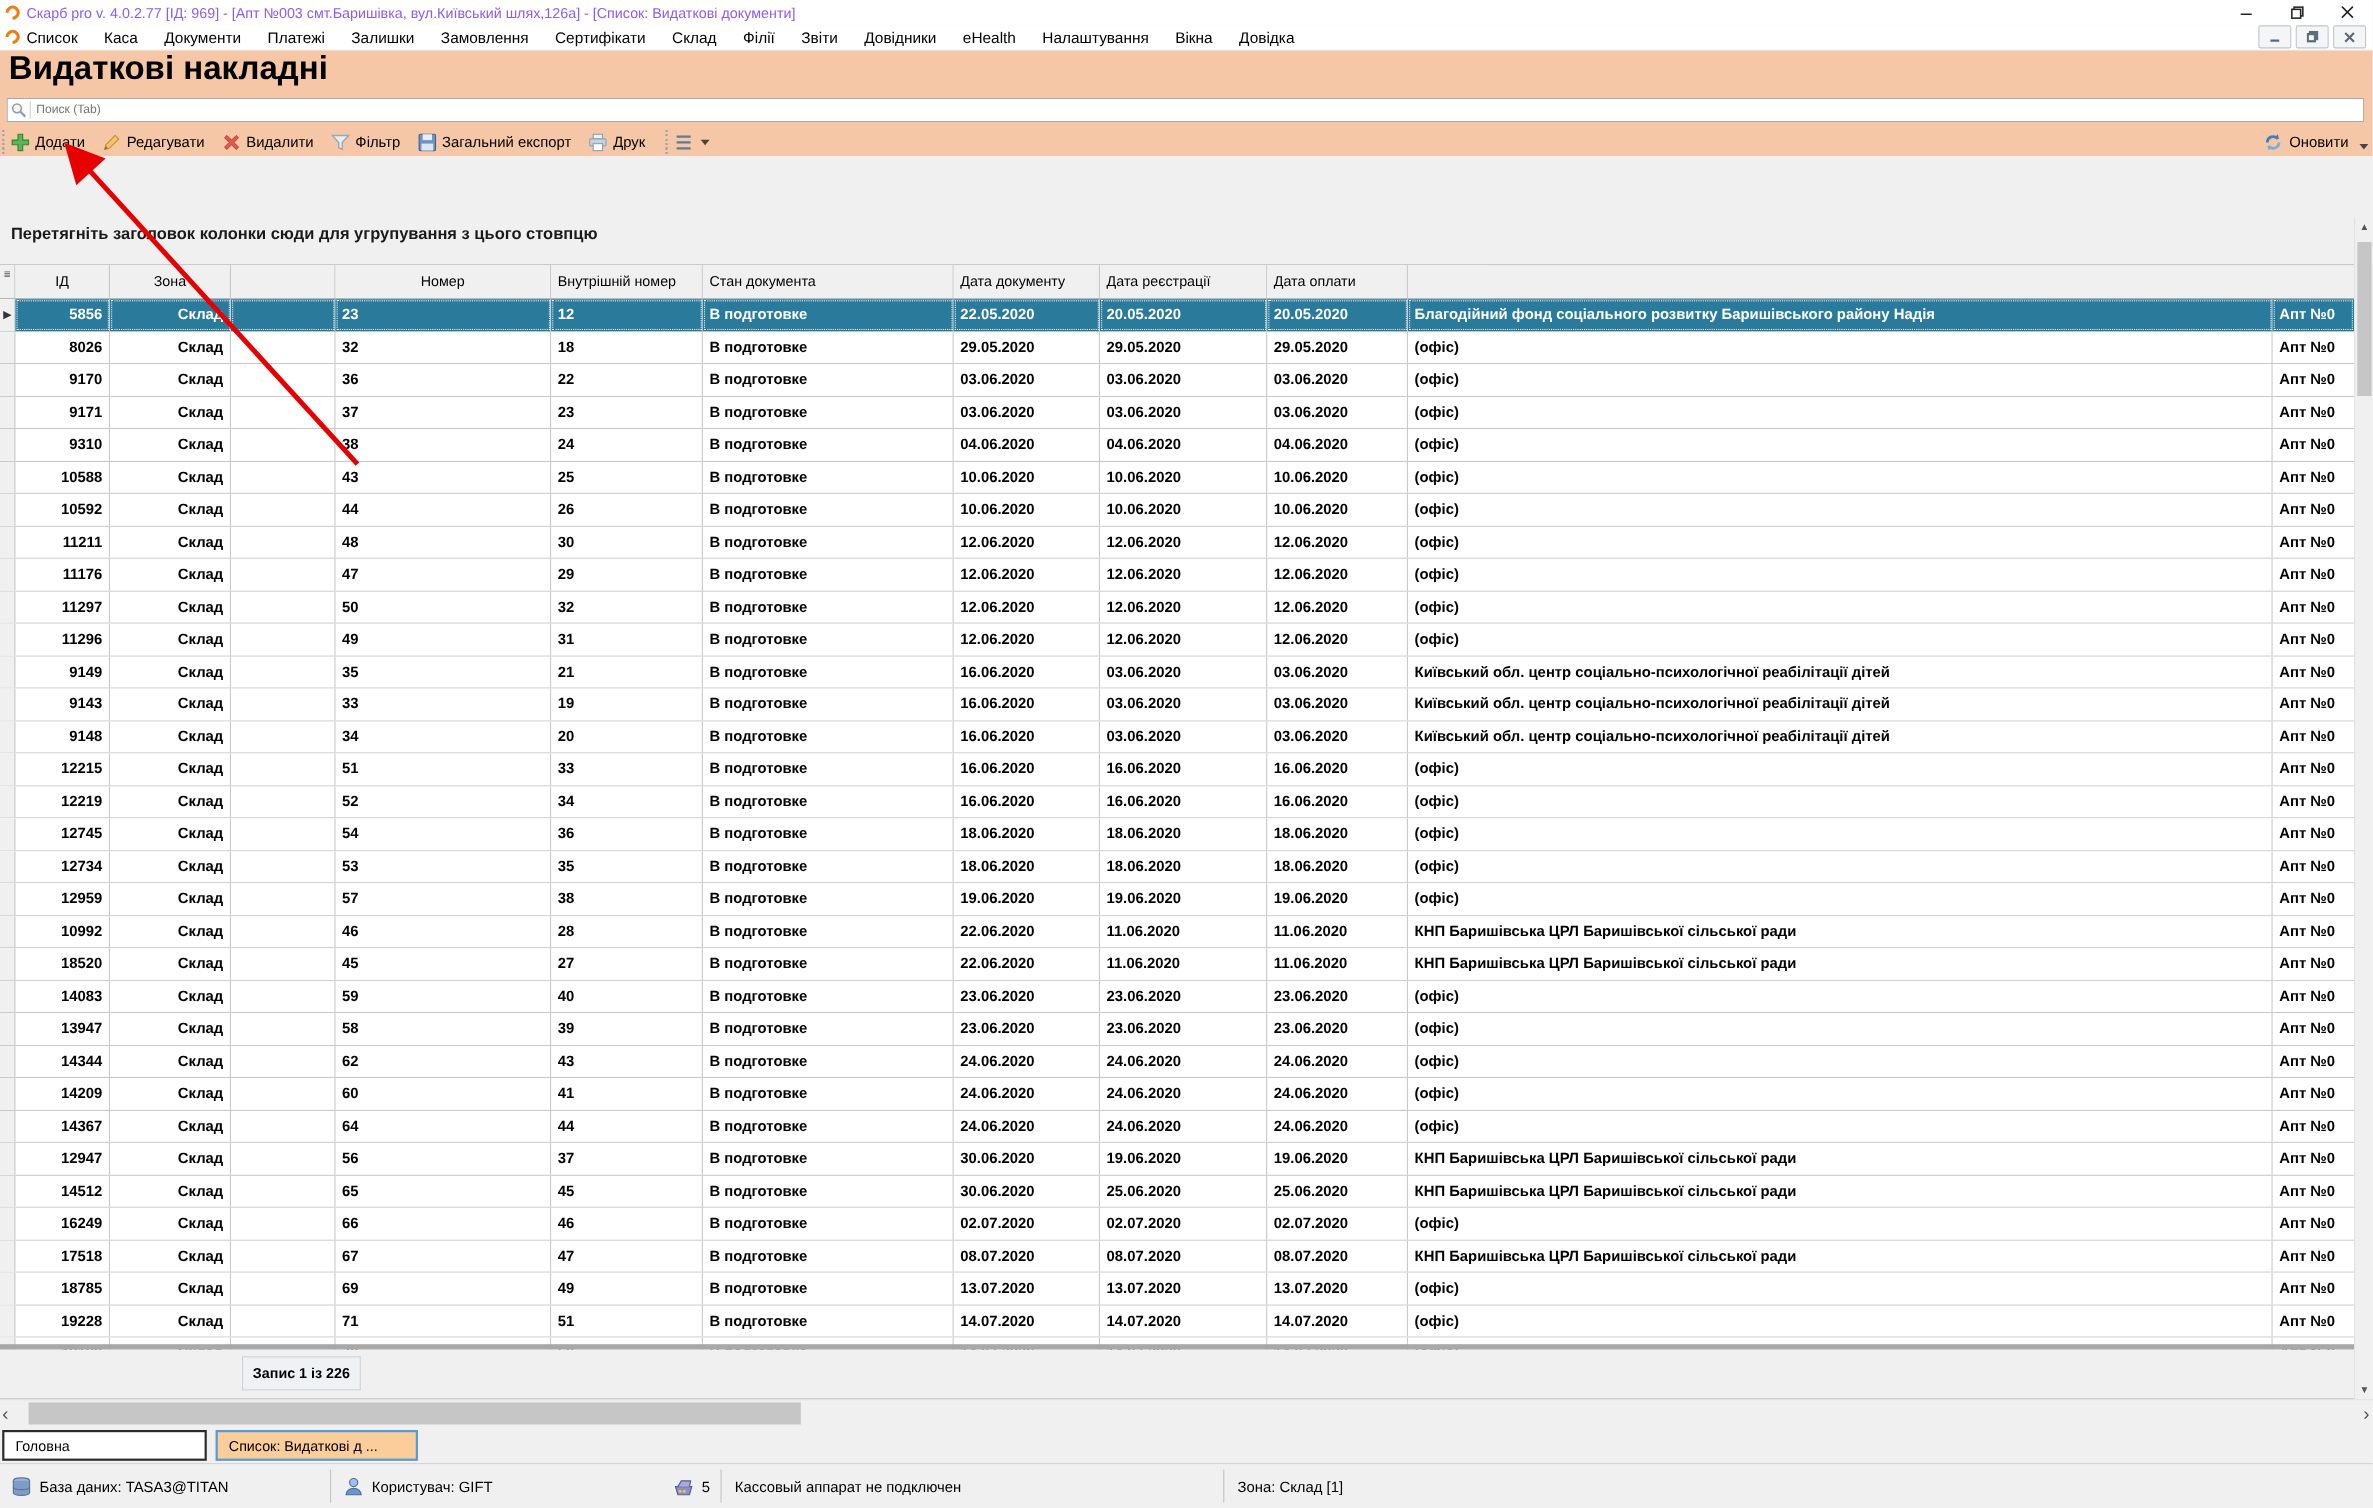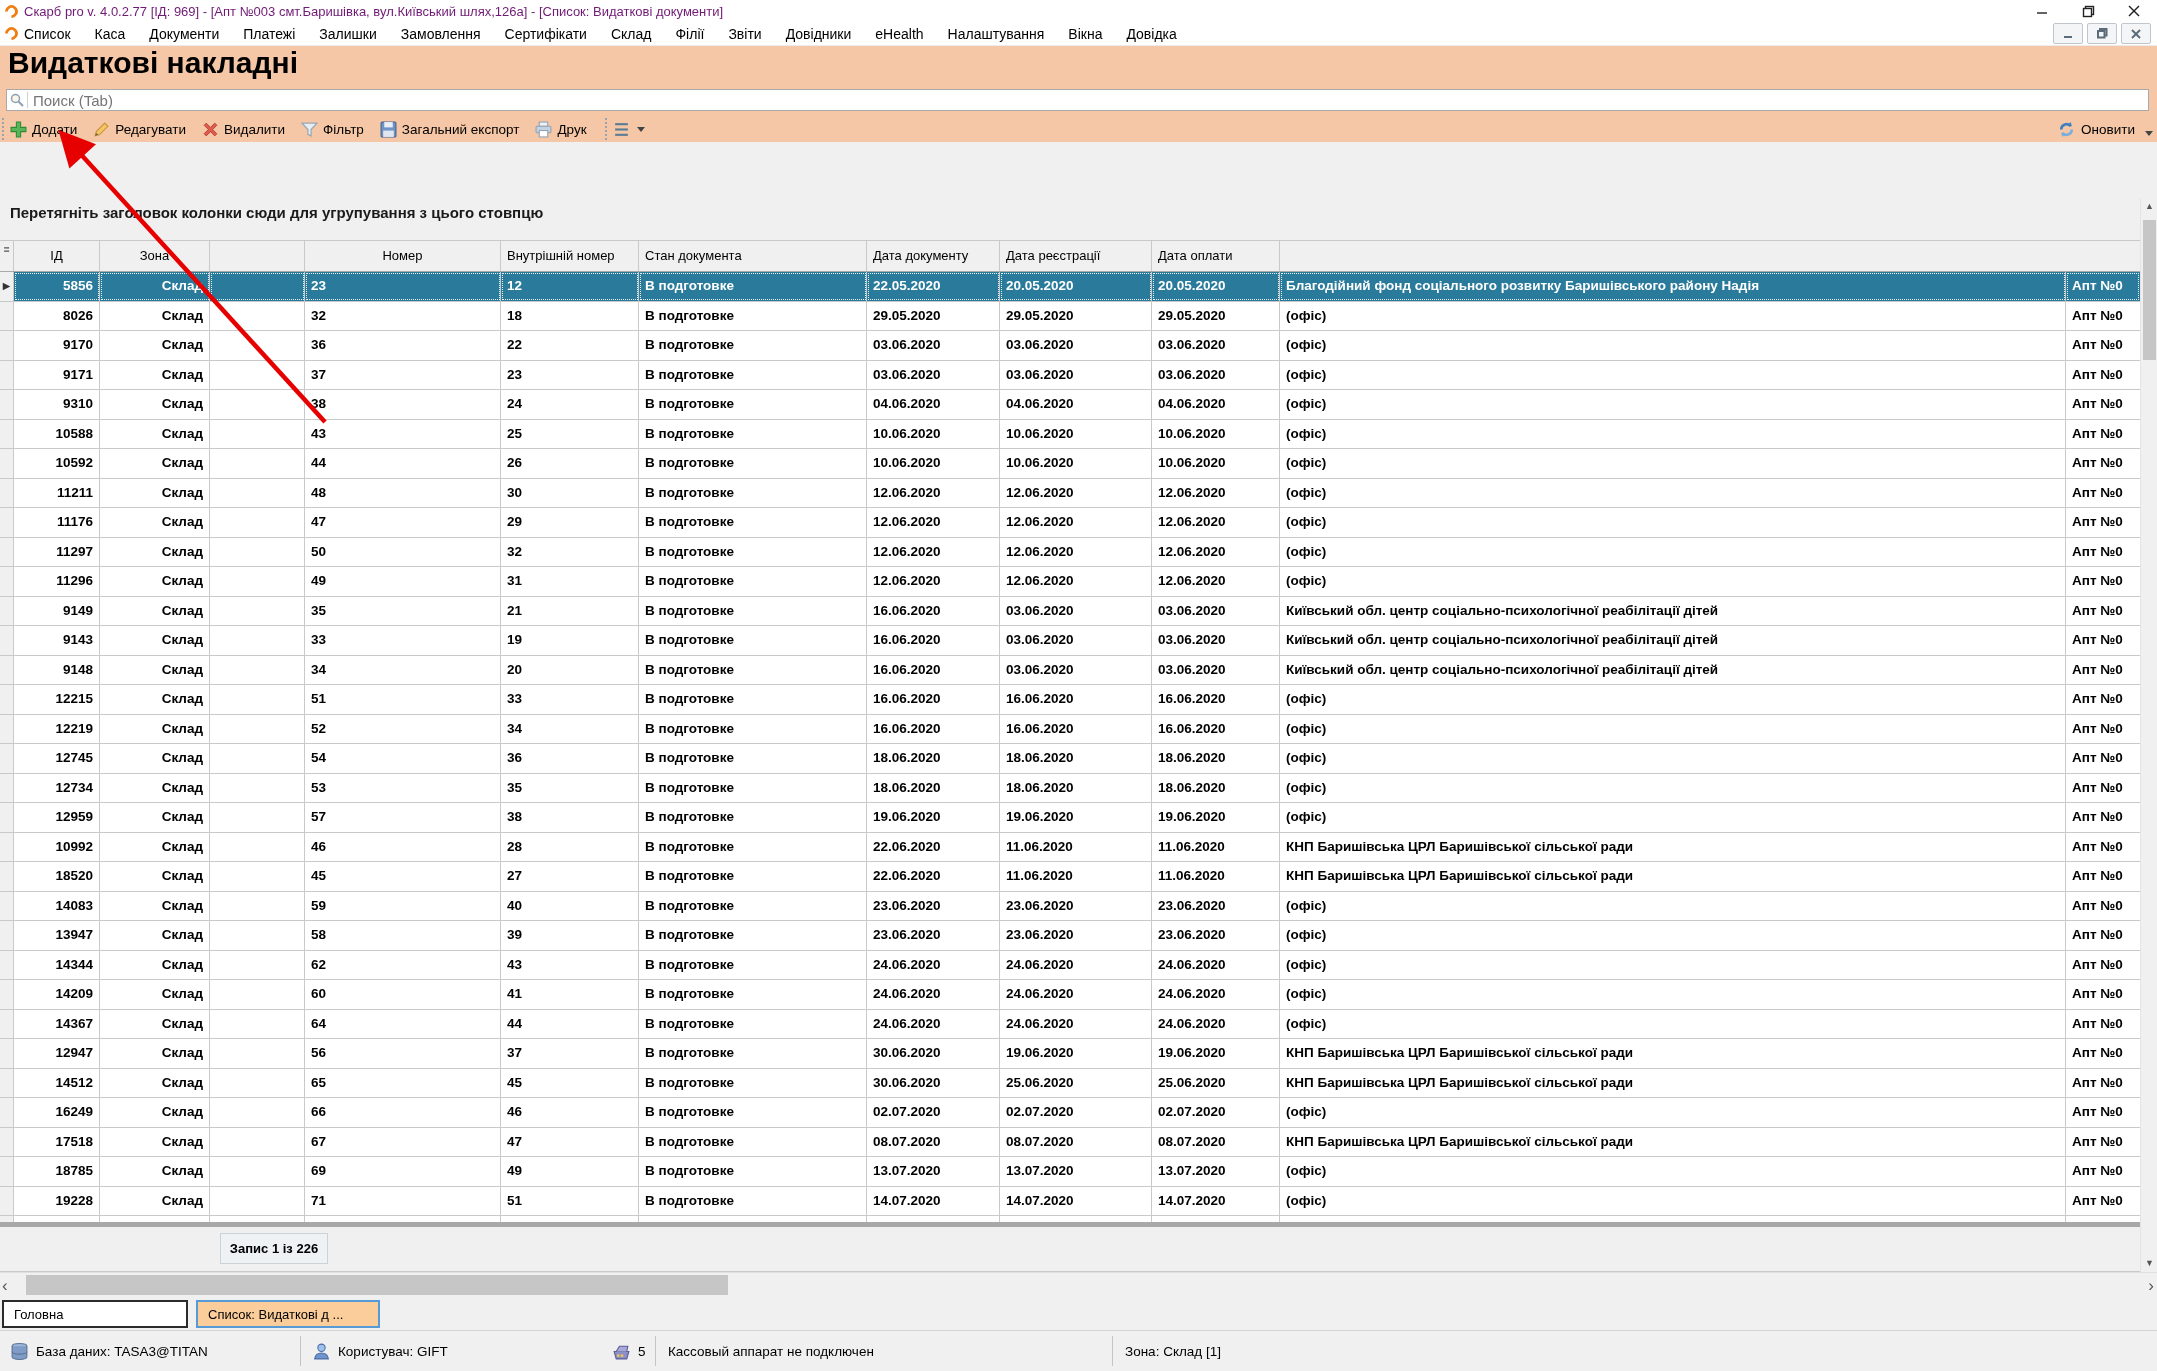--- a/index.html
+++ b/index.html
@@ -3,38 +3,38 @@
 <meta charset="utf-8">
 <style>
   html,body{margin:0;padding:0;}
   body{width:2157px;height:1371px;position:relative;overflow:hidden;
        font-family:"Liberation Sans",sans-serif;background:#f0f0f0;color:#000;}
   .abs{position:absolute;}
   
   .titlebar{left:0;top:0;width:2157px;height:22px;background:#fff;display:flex;align-items:center;}
   .logo{width:13px;height:13px;border:3.5px solid #f07f13;border-left-color:transparent;
         border-radius:50%;box-sizing:border-box;margin:0 6px 0 5px;flex:0 0 auto;transform:rotate(-45deg);}
-  .title-text{font-size:13px;color:#701a75;white-space:nowrap;}
+  .title-text{font-size:13px;color:#8b5cf6;white-space:nowrap;}
   .win-ctrl{display:flex;margin-left:auto;}
   .win-ctrl .wbtn{width:46px;height:22px;display:flex;align-items:center;justify-content:center;}
   .win-ctrl svg{stroke:#222;stroke-width:1.4;fill:none;}
   
   .menubar{left:0;top:22px;width:2157px;height:24px;background:#fff;display:flex;align-items:center;border-bottom:1px solid #ececec;box-sizing:border-box;}
   .menu-items{display:flex;gap:24px;font-size:14px;}
   .menu-items span{white-space:nowrap;cursor:default;}
   .mini-ctrl{display:flex;gap:4px;margin-left:auto;margin-right:6px;}
   .mini-ctrl .mbtn{width:28px;height:19px;border:1px solid #c0c6cc;background:#f4f5f6;border-radius:2px;
                    display:flex;align-items:center;justify-content:center;}
   .mini-ctrl svg{stroke:#5c6b7a;stroke-width:2;fill:none;}
   
   .peach{left:0;top:46px;width:2157px;height:96px;background:#f5c7a6;}
   .page-title{position:absolute;left:8px;top:0px;font-size:30px;font-weight:bold;letter-spacing:0px;color:#000;}
   .searchbox{position:absolute;left:6px;top:43px;width:2143px;height:22px;background:#fff;border:1px solid #a9a9a9;
              box-sizing:border-box;display:flex;align-items:center;}
-  .searchbox input{border:0;outline:0;flex:1;font-size:15px;font-family:"Liberation Sans",sans-serif;color:#333;height:18px;}
+  .searchbox input{border:0;outline:0;flex:1;font-size:11px;font-family:"Liberation Sans",sans-serif;color:#333;height:18px;}
   .mag{width:16px;height:16px;margin:0 3px 0 2px;border-right:1px solid #d0d0d0;padding-right:2px;}
   
   .toolbar{position:absolute;left:0;top:68px;width:2157px;height:30px;display:flex;align-items:center;font-size:13.5px;}
   .grip{width:5px;height:22px;margin:0 6px 0 2px;
         background:repeating-linear-gradient(#9aa4ae 0 2px,transparent 2px 4px);width:2px;}
   .tbtn{display:flex;align-items:center;gap:5px;margin-right:16px;white-space:nowrap;cursor:default;}
   .caret{width:0;height:0;border-left:4px solid transparent;border-right:4px solid transparent;border-top:5px solid #444;margin-left:2px;}
   .tb-right{margin-left:auto;display:flex;align-items:center;margin-right:4px;gap:6px;}
   
   .group-band{left:0;top:142px;width:2157px;height:98px;background:#f0f0f0;}

